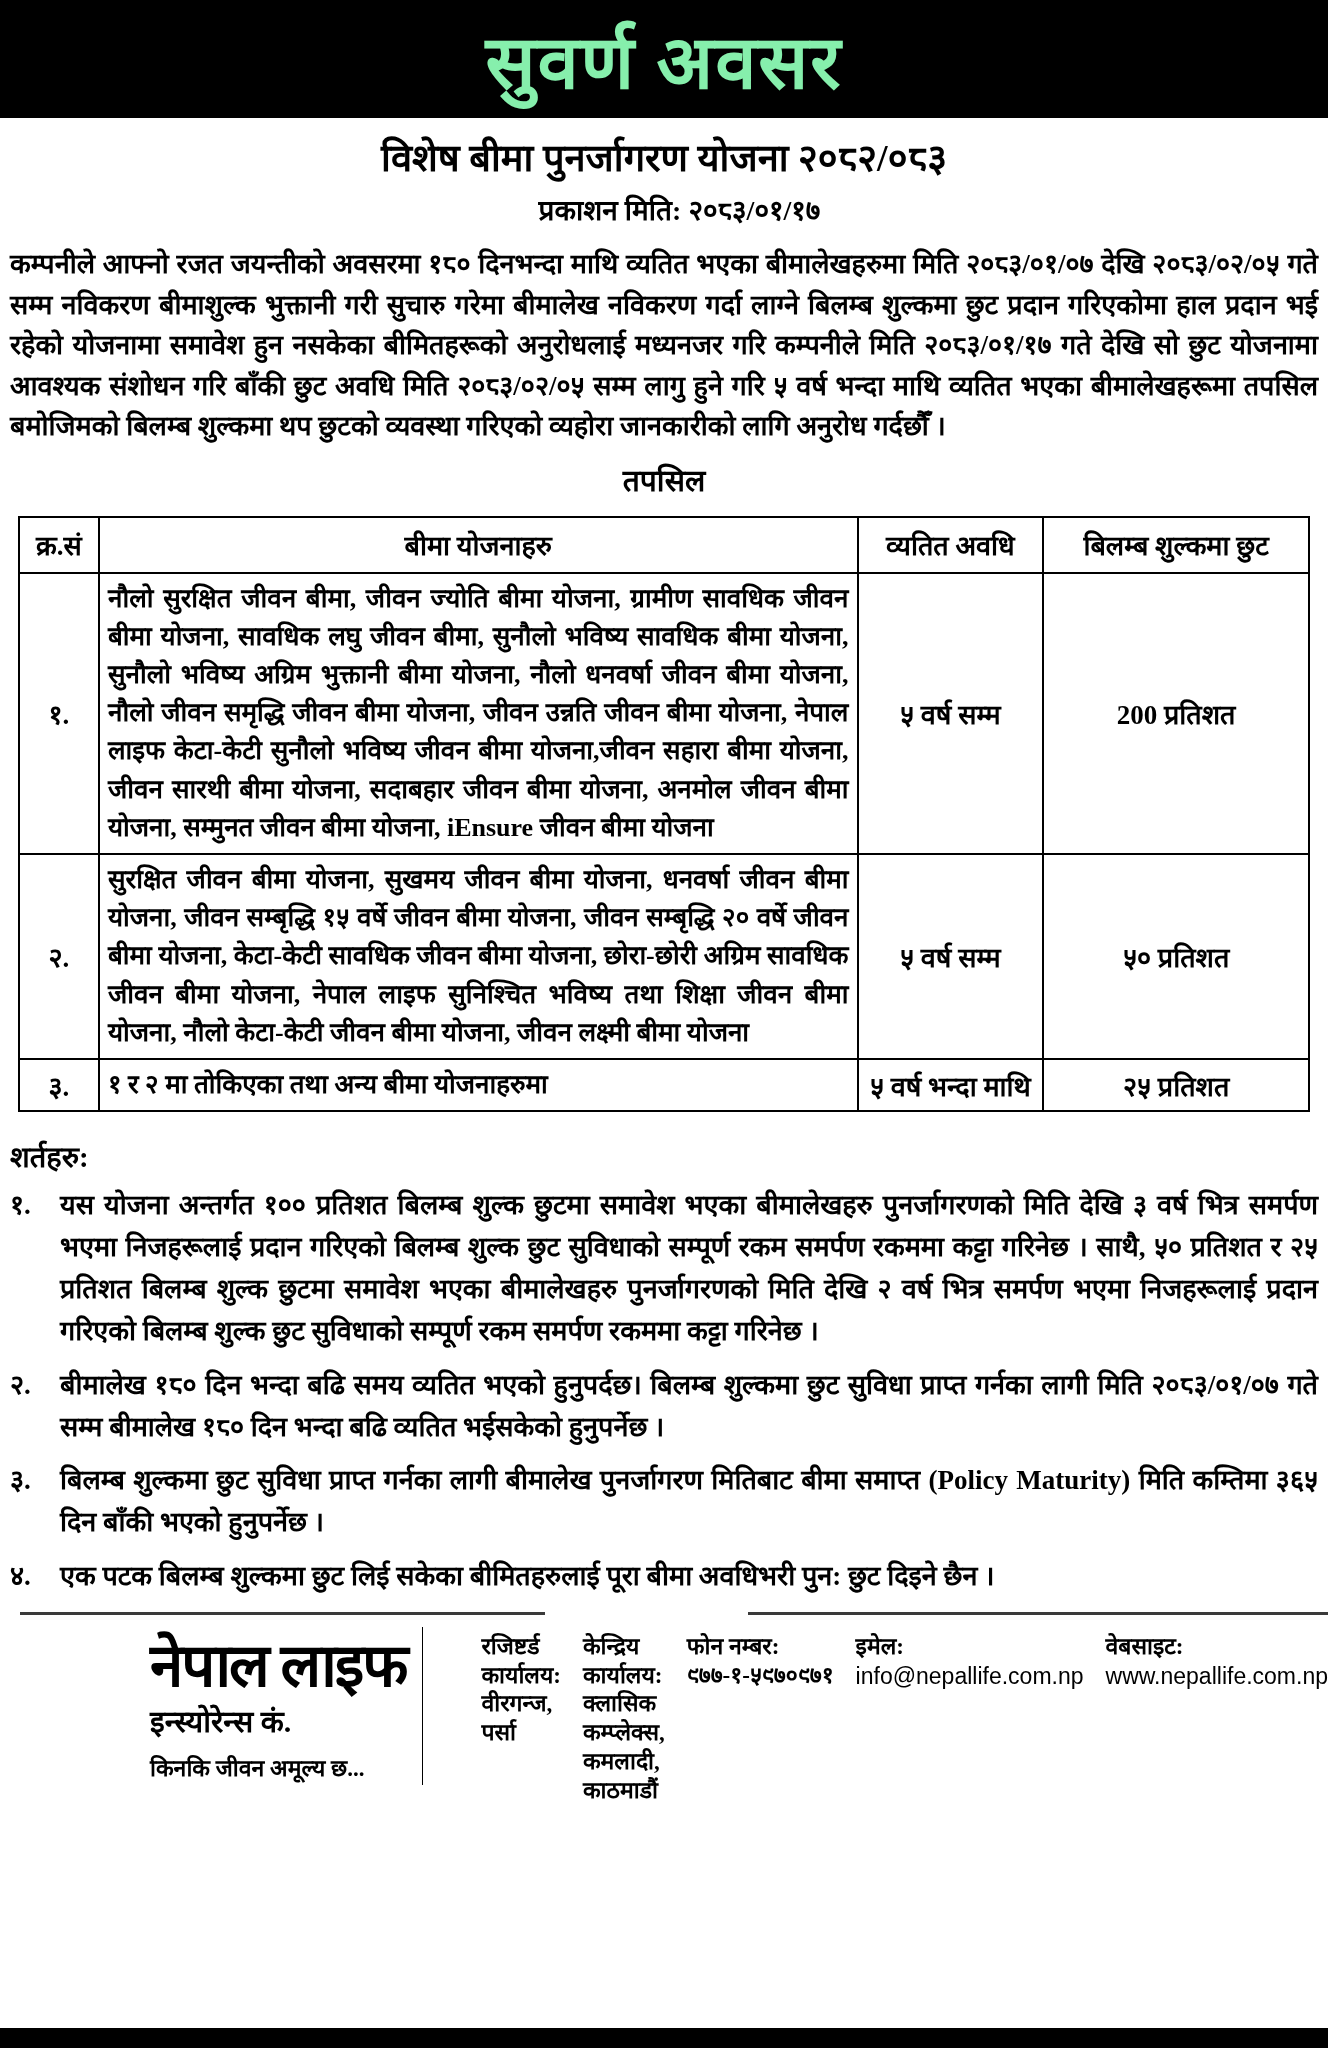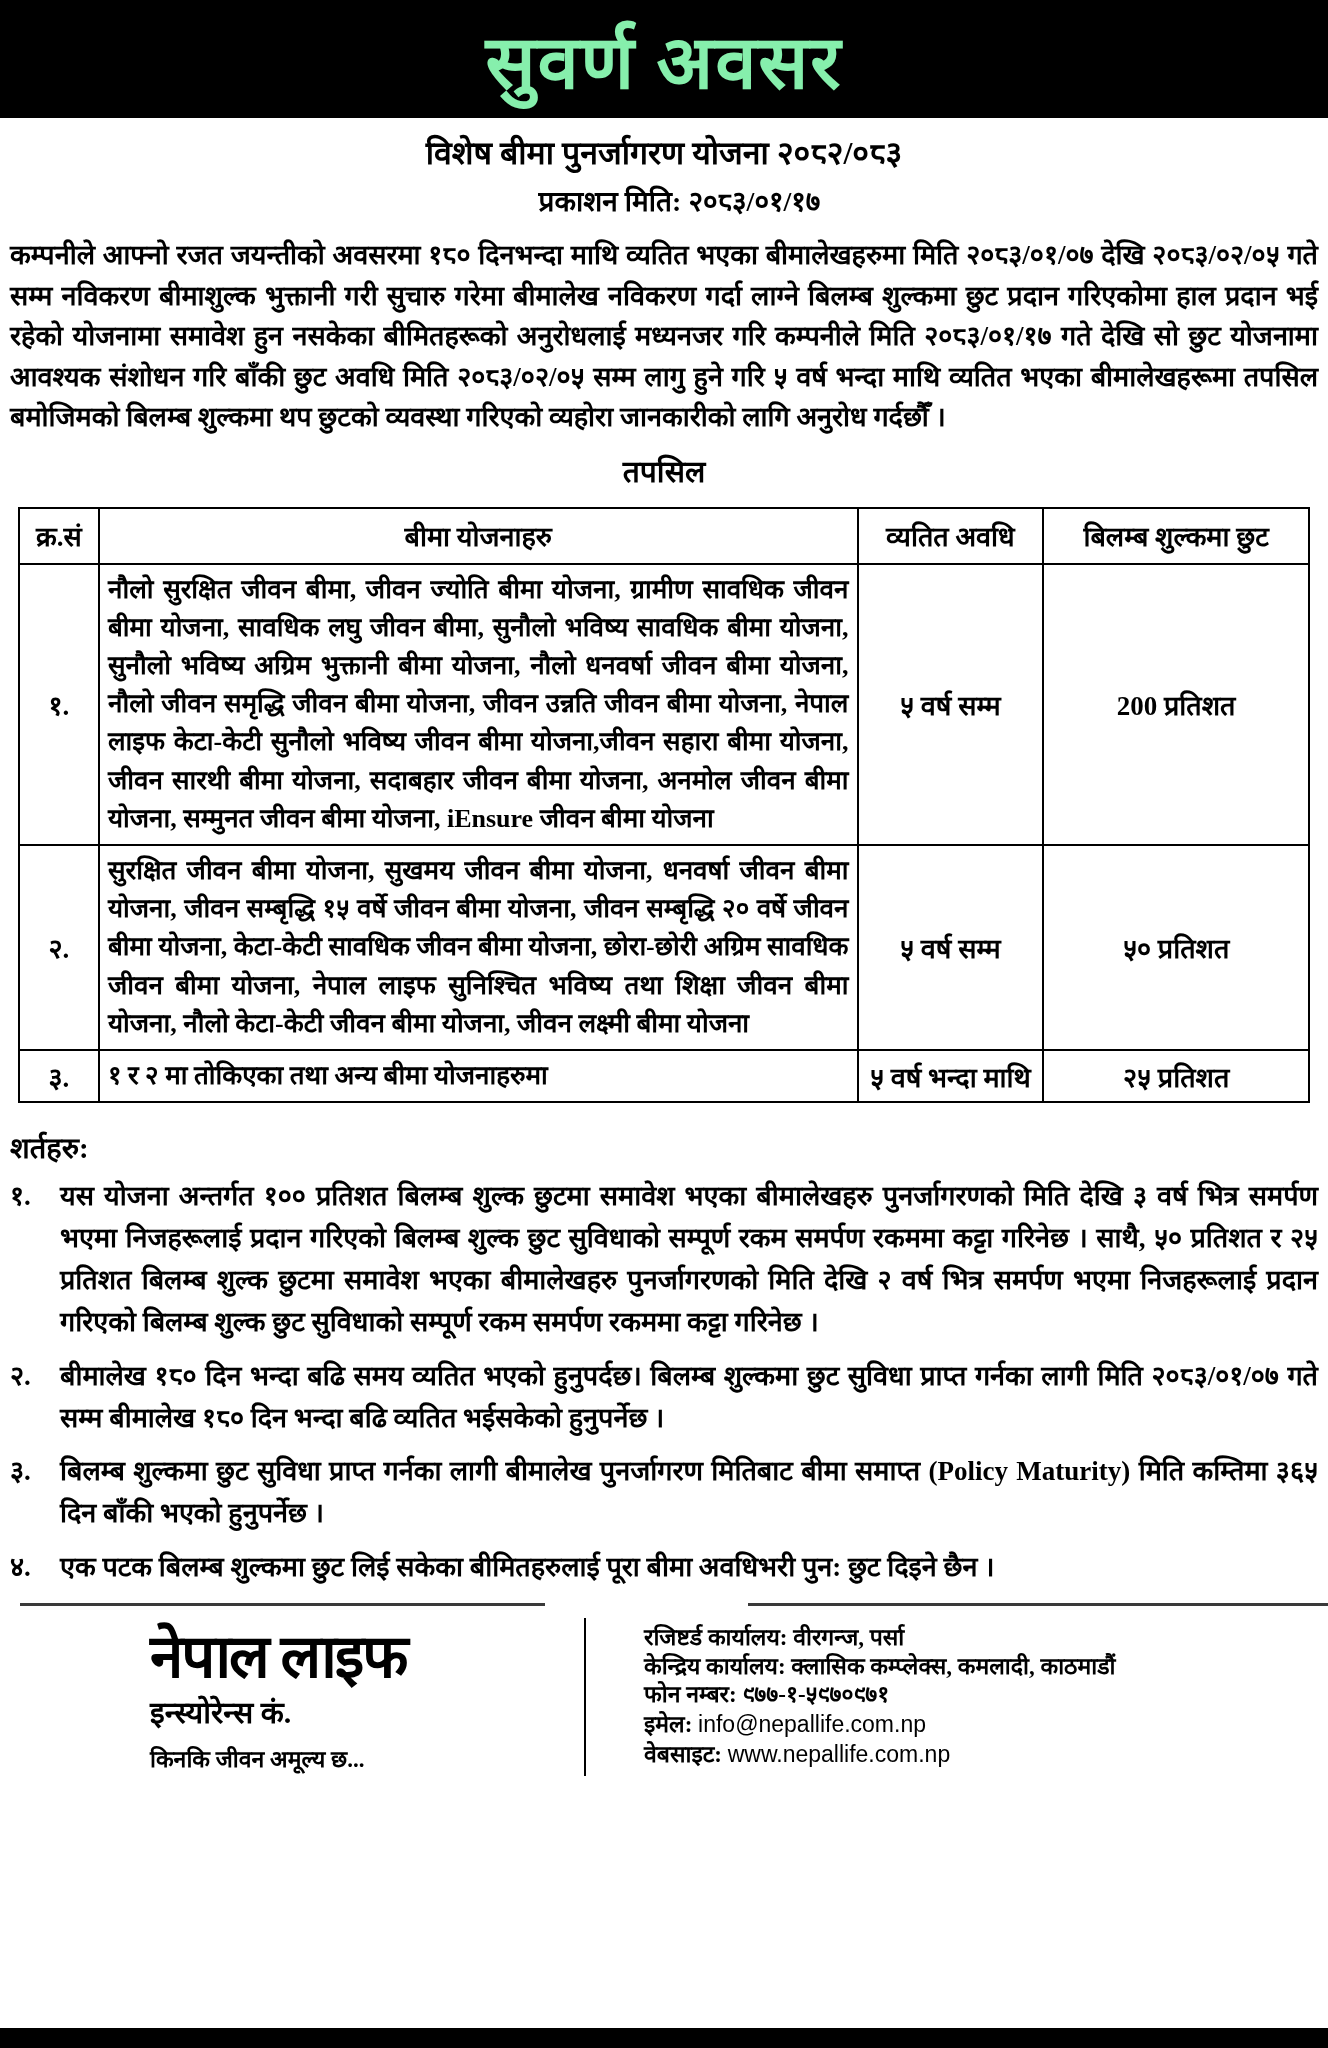--- a/index.html
+++ b/index.html
@@ -13,21 +13,21 @@
     font-family:"Liberation Serif","DejaVu Serif",serif;
     overflow:hidden;
   }
   
   .banner {
     height:118px; background:#000; color:#86efac;
     display:flex; align-items:center; justify-content:center;
   }
   .banner-title { font-size:74px; font-weight:bold; letter-spacing:2px; }
 
-  .doc-title { text-align:center; font-size:32px; font-weight:bold; margin-top:12px; }
+  .doc-title { text-align:center; font-size:38px; font-weight:bold; margin-top:12px; }
   .pub-date  { text-align:center; font-size:28px; font-weight:bold; margin-top:8px;padding-left:31px; }
 
   .intro {
     margin:16px 10px 0 10px;
     font-size:27px; font-weight:bold;
     line-height:1.5; text-align:justify;
   }
 
   .tapsil { text-align:center; font-size:30px; font-weight:bold; margin:12px 0 10px; }
 
@@ -66,21 +66,21 @@
   .footer-left {
     width:584px; padding-left:150px; padding-top:10px;
     display:flex; flex-direction:column; align-items:flex-start;
   }
   .logo-name { font-size:60px; font-weight:900; letter-spacing:-2px; line-height:1.05; }
   .logo-subtitle { font-size:30px; font-weight:bold; margin-top:2px; }
   .logo-tagline { font-size:23px; font-weight:bold; margin-top:10px; }
   .footer-divider { width:2px; background:#000; margin-top:2px; height:158px; }
   .footer-right {
     flex:1; padding-left:58px; padding-top:8px;
-    display:flex; flex-direction:column; gap:0;
+    display:flex; flex-direction:row; gap:22px;justify-content:center;
   }
   .contact-line { font-size:23px; line-height:1.25; }
   .contact-label { font-weight:bold; }
   .contact-value { font-weight:bold; }
   .contact-value.latin { font-weight:normal; font-family:"Liberation Sans","DejaVu Sans",sans-serif; }
 
   .bottom-bar { position:absolute; left:0; right:0; bottom:0; height:20px; background:#000; }
 </style>
 </head>
 <body>

